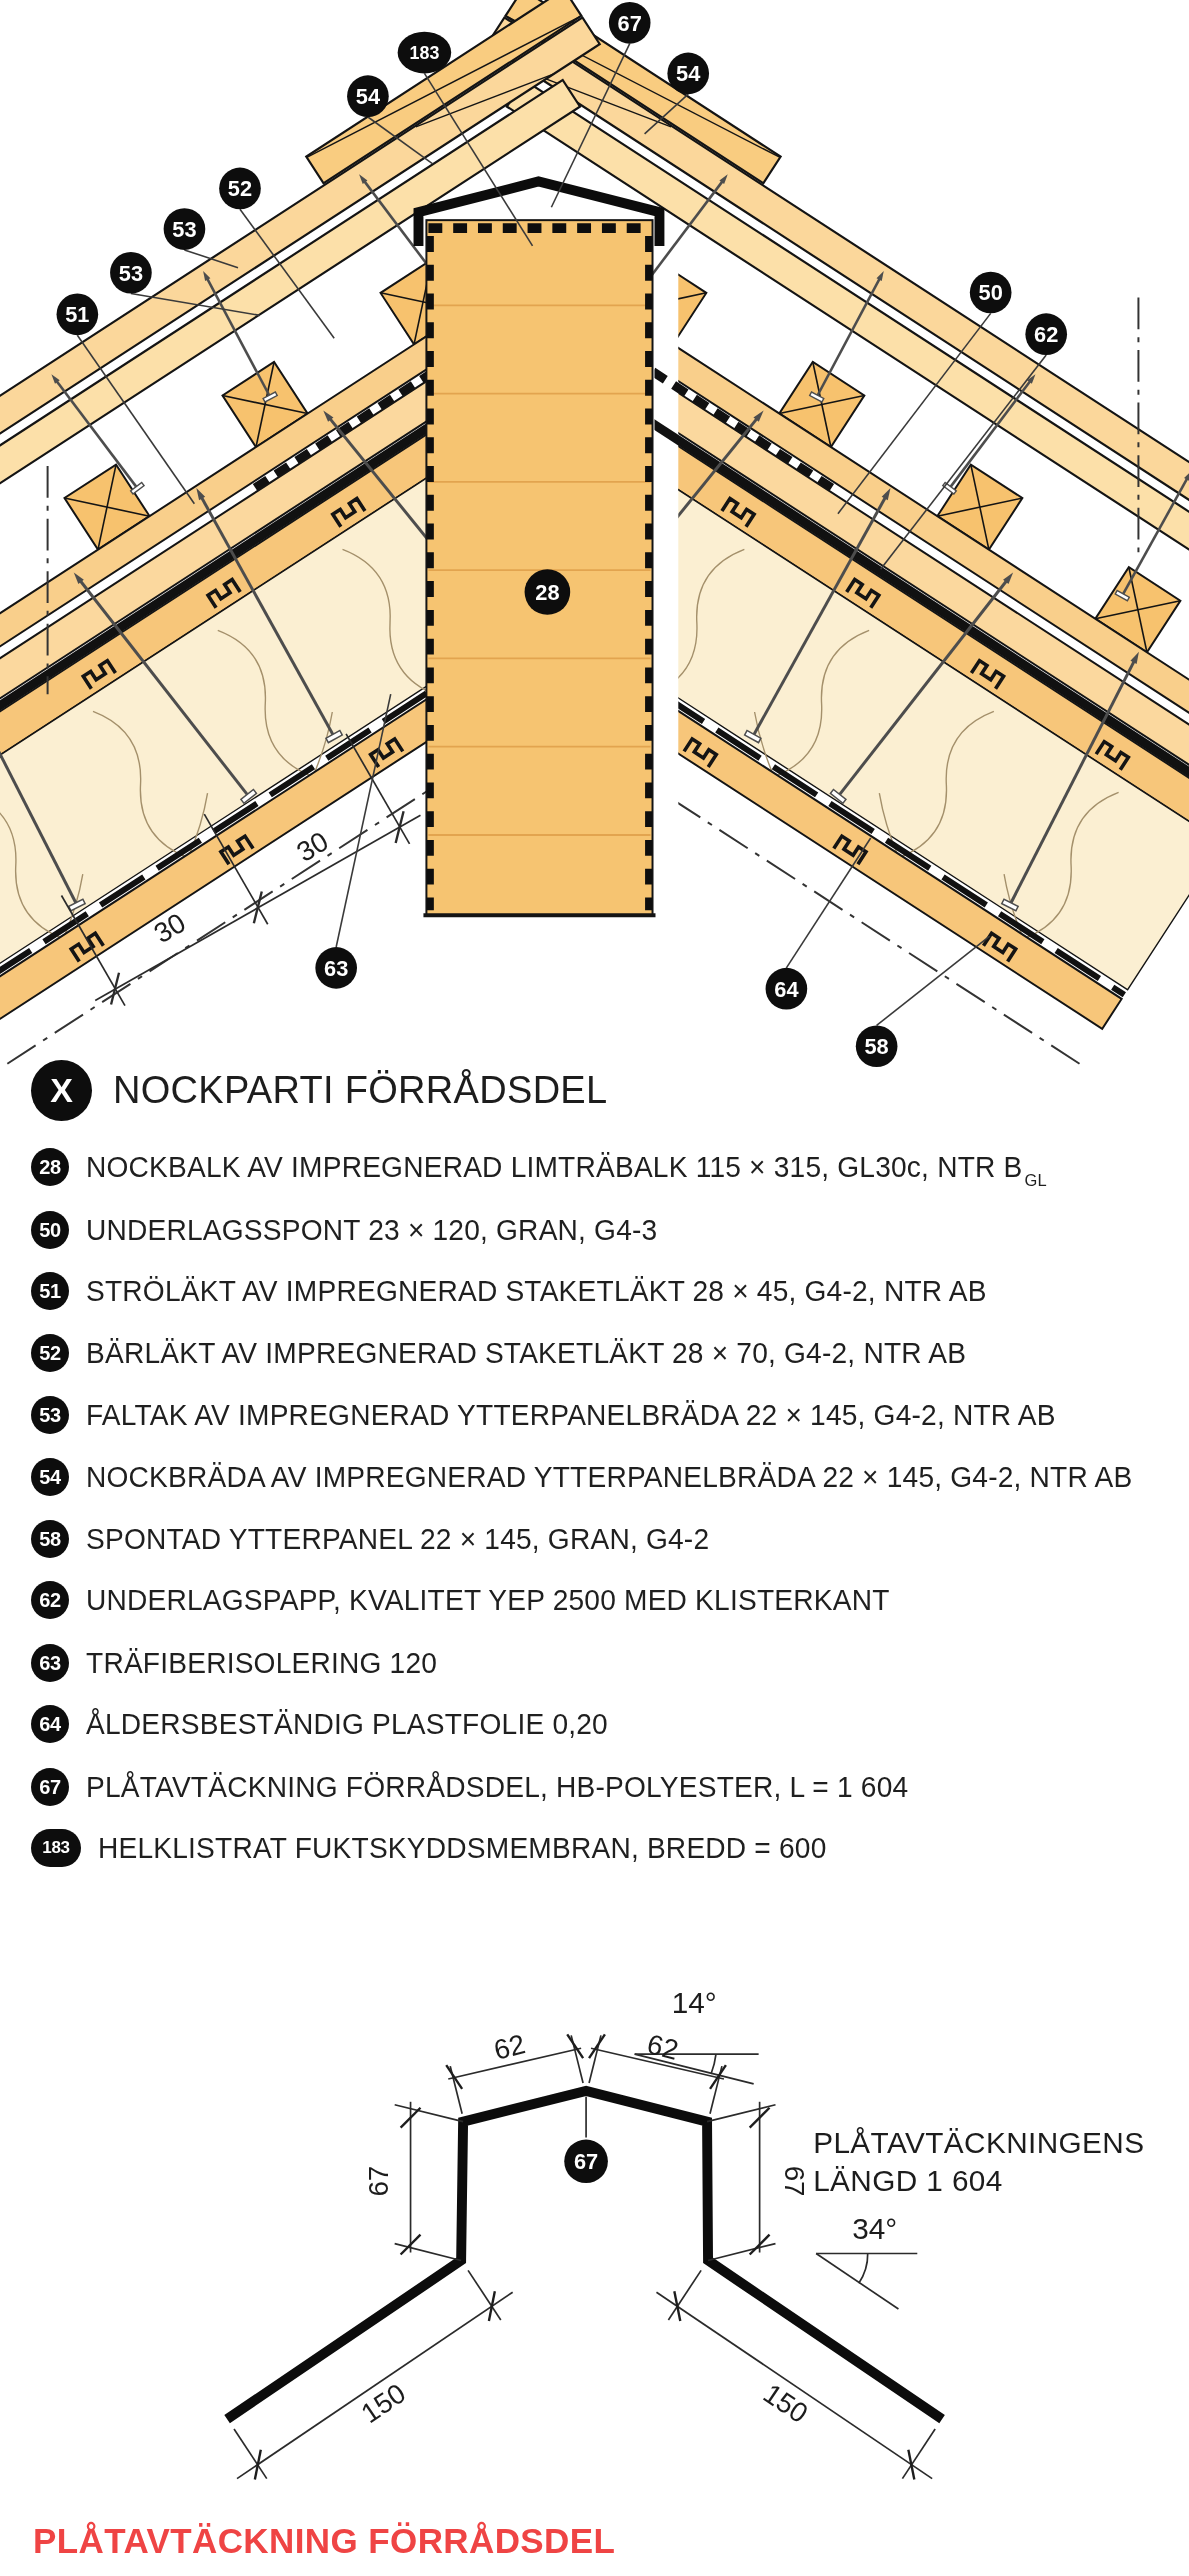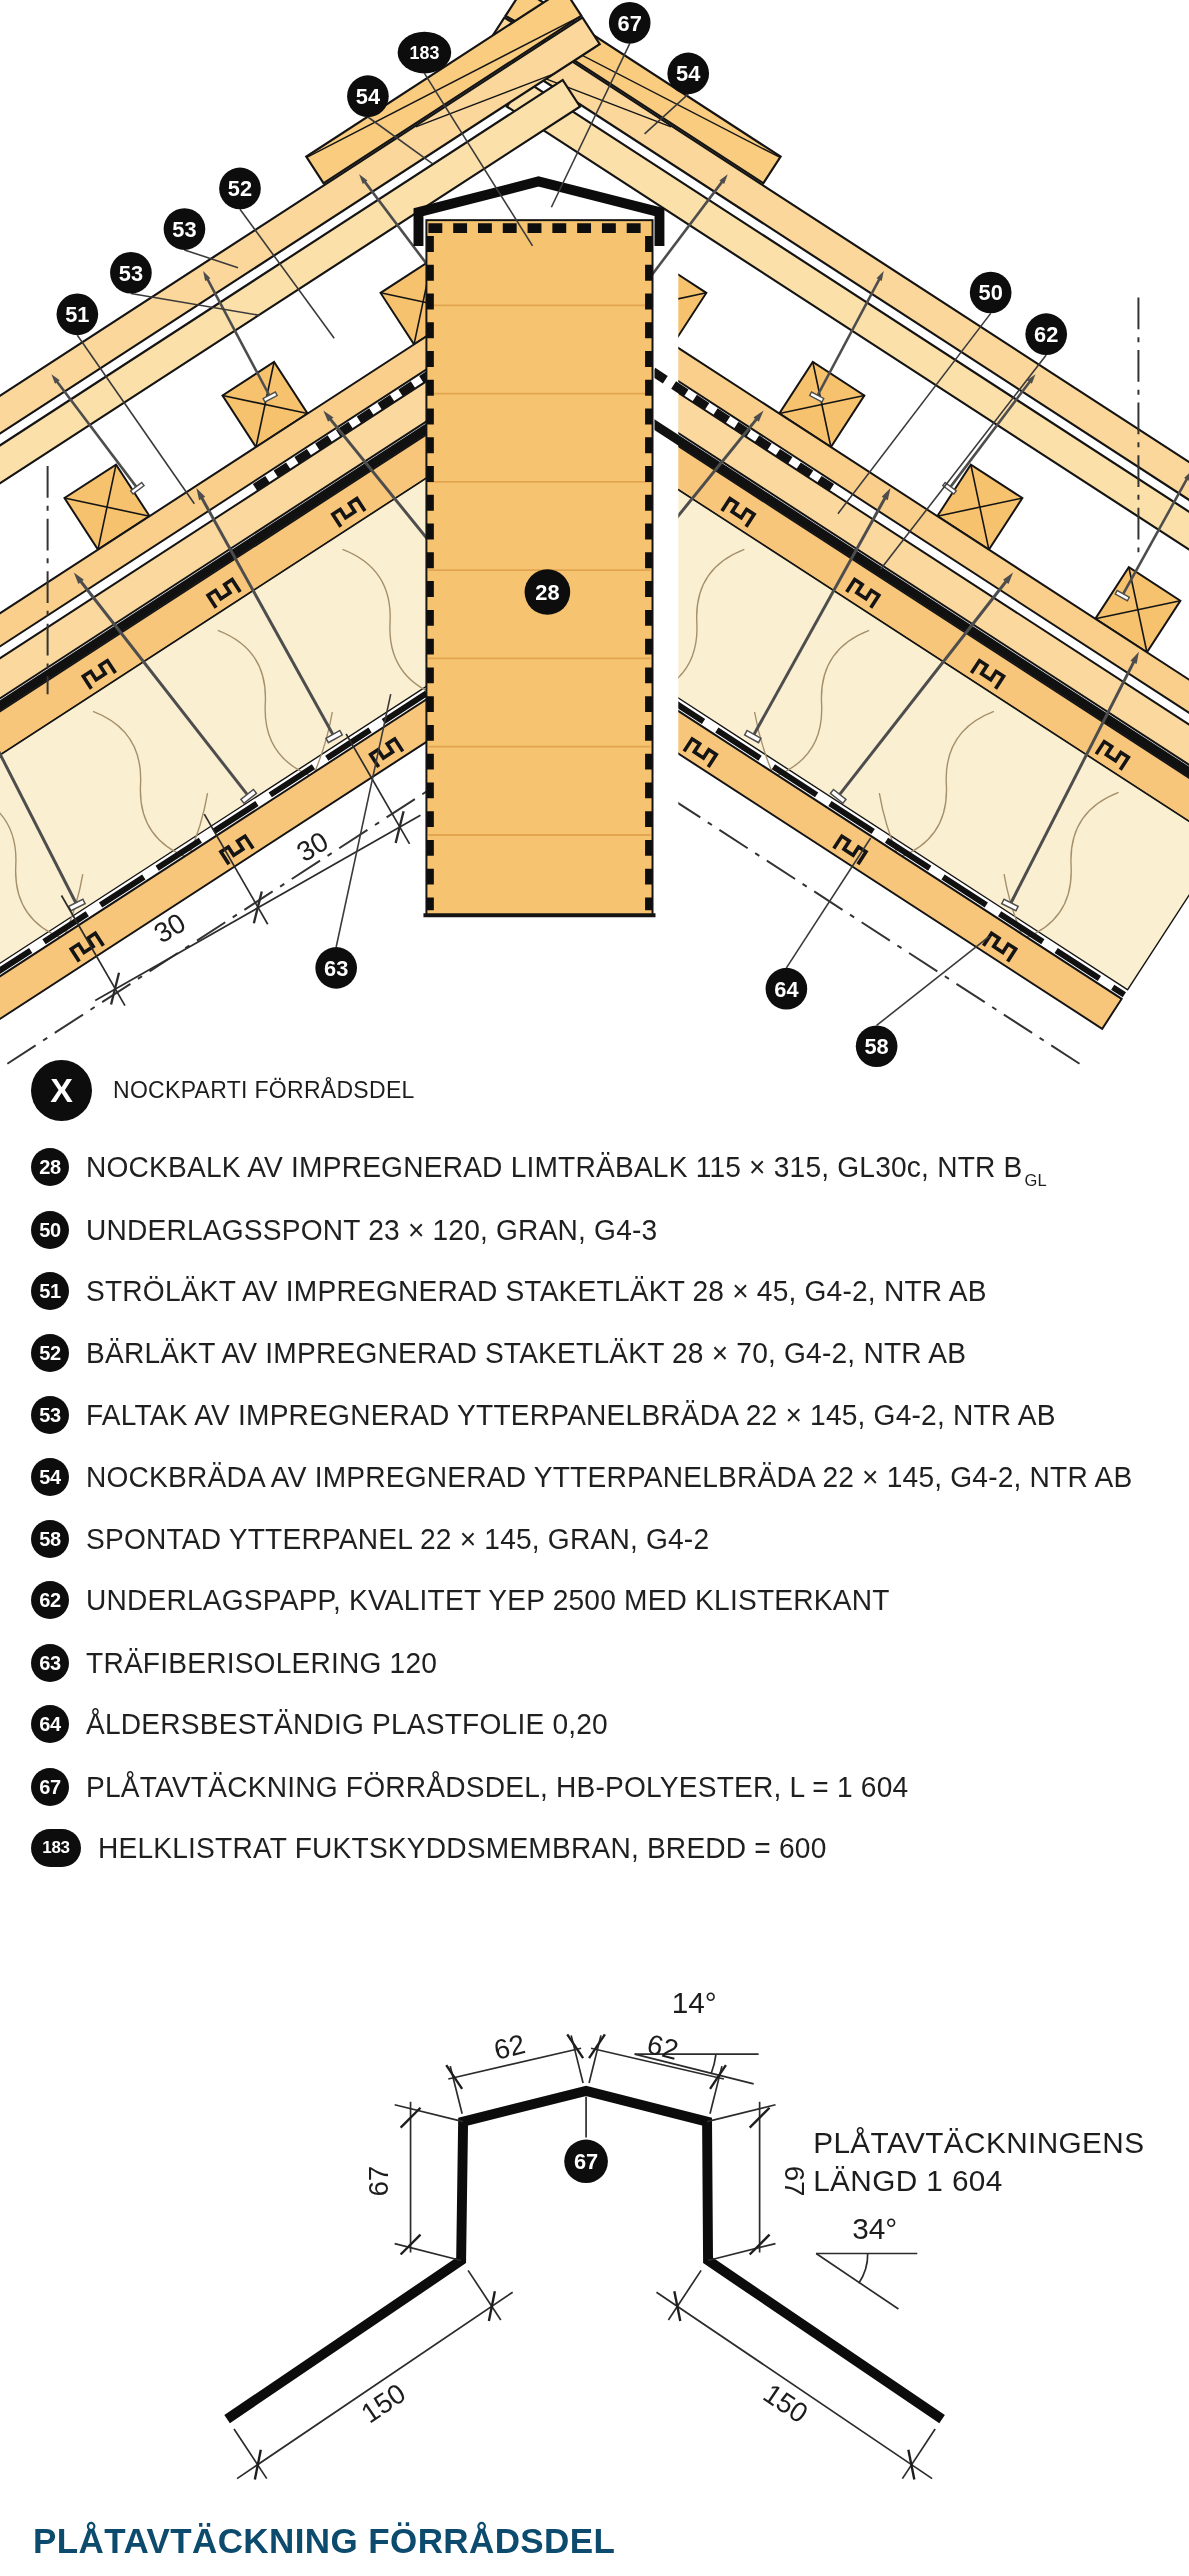--- a/index.html
+++ b/index.html
@@ -12,24 +12,24 @@
   
   .legend-row{position:absolute;left:31px;display:flex;align-items:center;white-space:nowrap;}
   .badge{flex:0 0 auto;width:38px;height:38px;border-radius:19px;background:#0d0d0d;color:#fff;
          display:flex;align-items:center;justify-content:center;
          font-size:20px;font-weight:700;letter-spacing:-0.3px;}
   .badge.wide{width:50px;}
   .badge.xl{width:61px;height:61px;border-radius:31px;font-size:34px;}
   .legend-text{margin-left:17px;font-size:29px;font-weight:400;letter-spacing:0.2px;color:#1f1f1f;
                transform:scaleX(.97);transform-origin:left center;}
   .legend-text .sub{font-size:17px;position:relative;top:9px;margin-left:2px;margin-top:48px;}
-  .section-title-text{margin-left:21px;font-size:23px;font-weight:500;letter-spacing:0.3px;}
+  .section-title-text{margin-left:21px;font-size:38px;font-weight:500;letter-spacing:0.3px;}
 
   .detail-title{position:absolute;left:33px;top:2521px;font-size:35px;font-weight:700;
-                letter-spacing:0.4px;color:#0c4a6e;}
+                letter-spacing:0.4px;color:#ef4444;}
 
   
   text{font-family:"Liberation Sans",sans-serif;}
   .callout-label{fill:#ffffff;font-size:22px;font-weight:700;}
   .callout-label.small{font-size:18px;}
   .dim-label{fill:#1c1c1c;font-size:28px;}
   .note-label{fill:#1c1c1c;font-size:30px;font-weight:500;letter-spacing:.4px;}
 </style>
 </head>
 <body>

